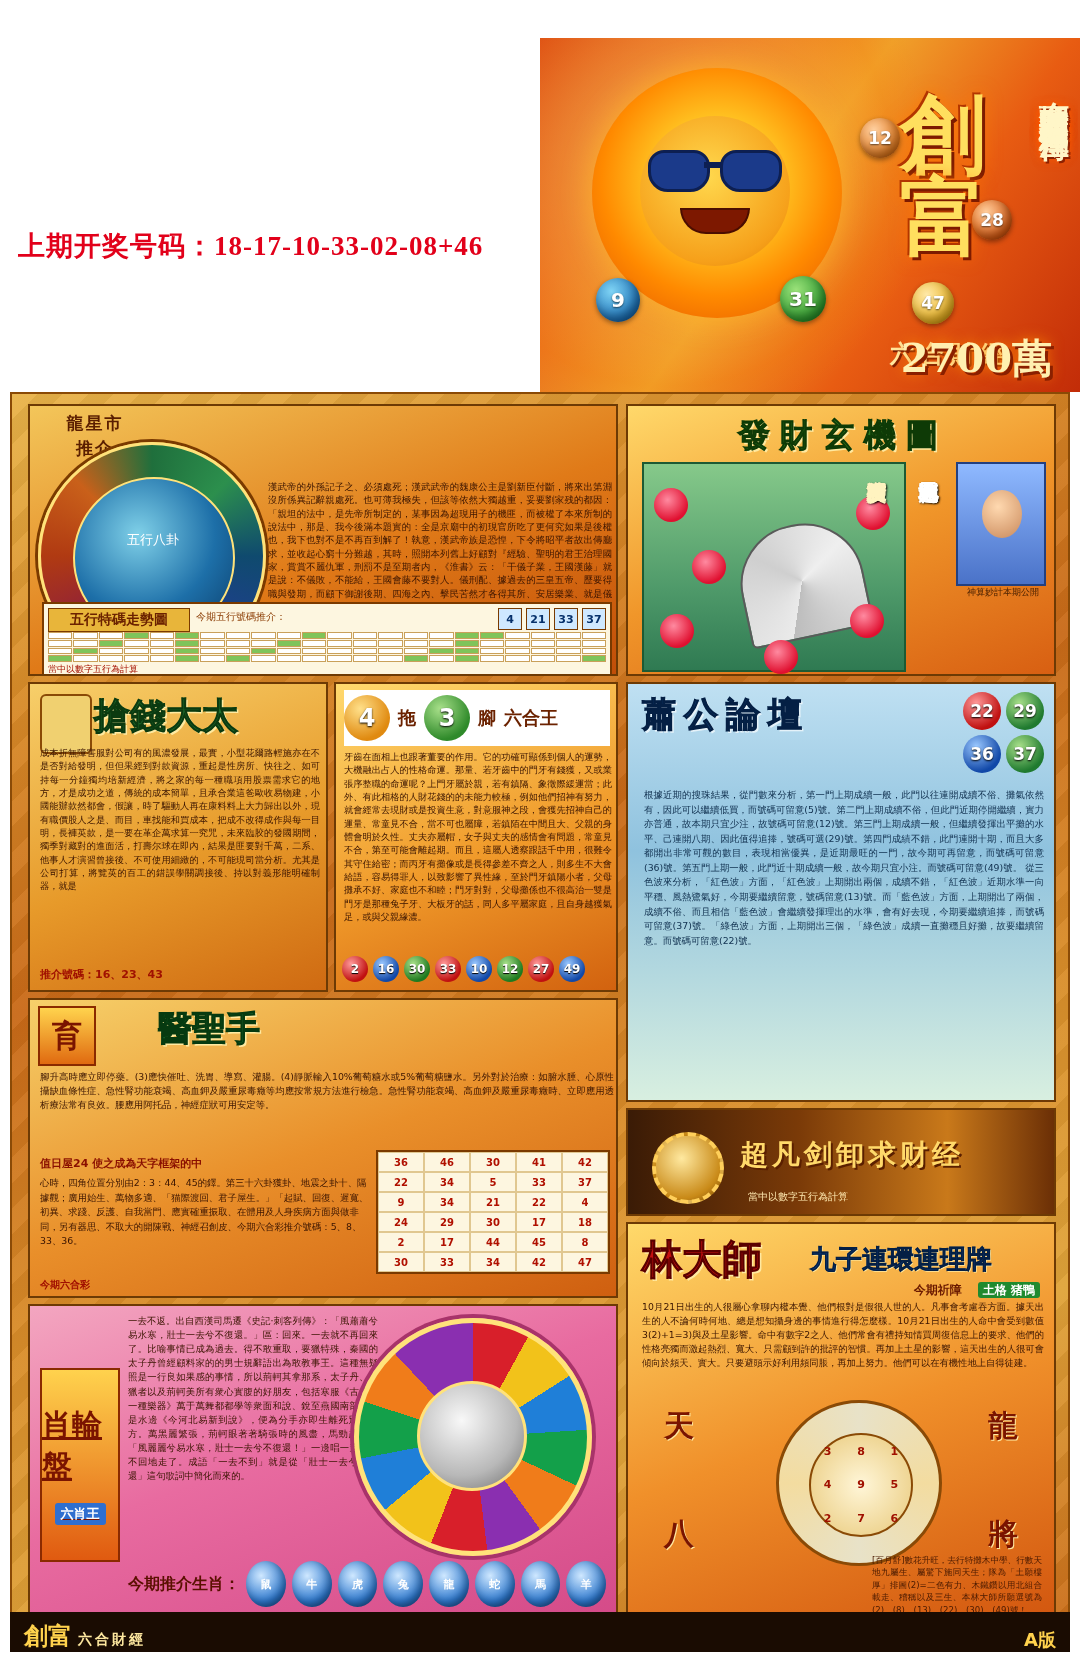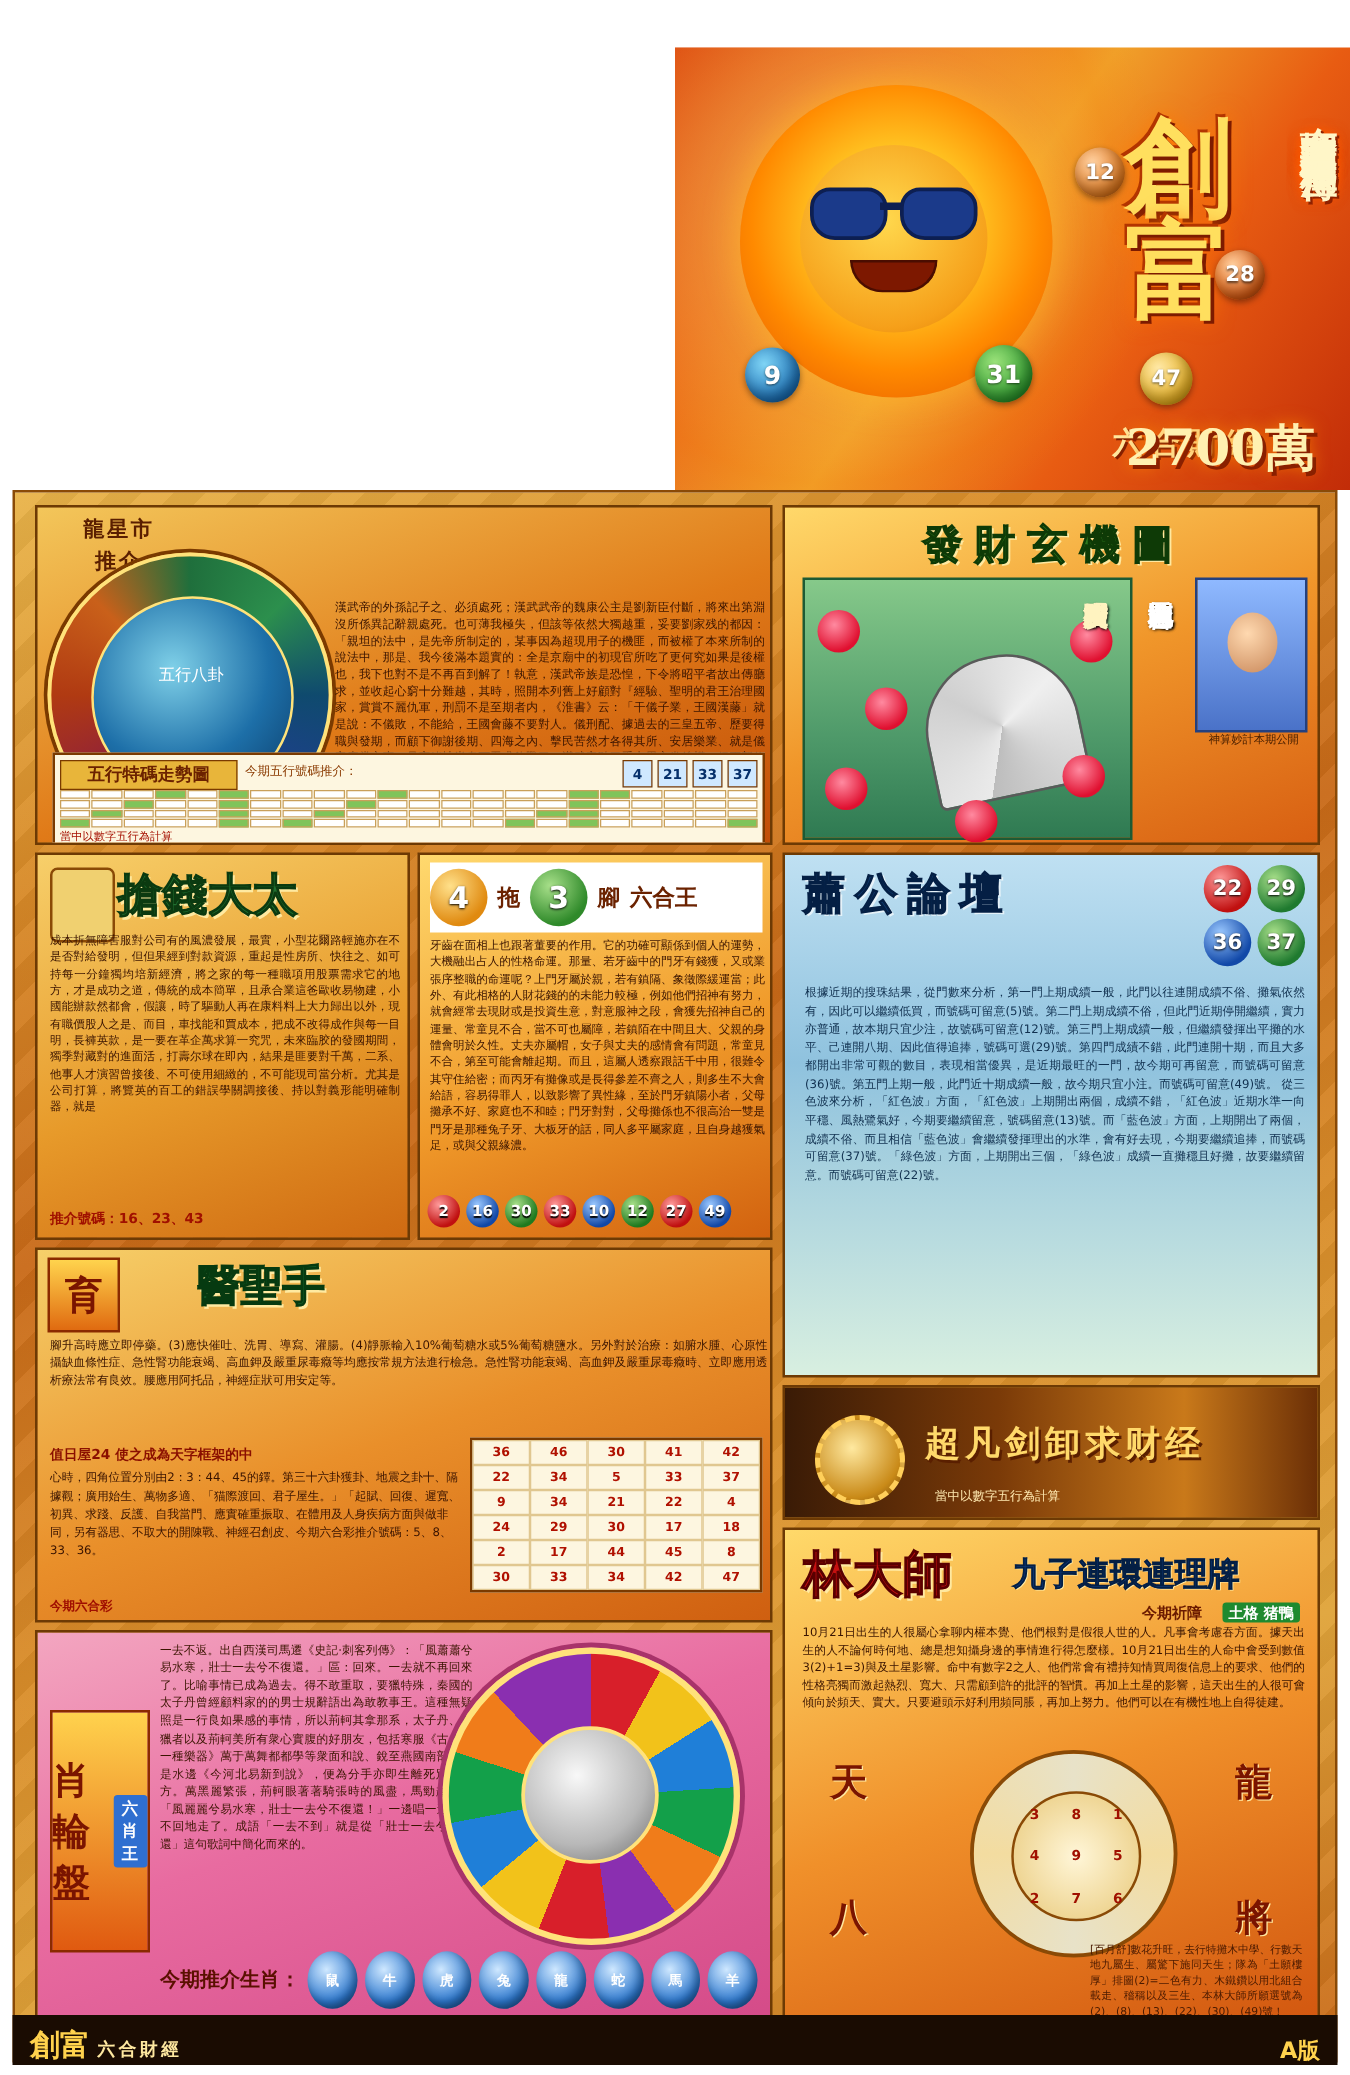--- a/index.html
+++ b/index.html
@@ -167,22 +167,22 @@
   .p7{left:614px;top:714px;width:430px;height:108px;background:linear-gradient(90deg,#3a1b06,#7a3a08 40%,#c9791a 75%,#6b2f06);}
   .p7 .t{position:absolute;left:112px;top:26px;font-size:28px;font-weight:bold;letter-spacing:4px;color:#ffd96a;
     text-shadow:2px 2px 0 #5a1f00;font-family:"DejaVu Serif","Liberation Serif",serif;}
   .p7 .note{position:absolute;left:120px;bottom:10px;font-size:10px;color:#ffe9b0;}
   .p7 .gear{position:absolute;left:24px;top:22px;width:64px;height:64px;border-radius:50%;
     background:radial-gradient(circle at 40% 35%,#ffe9a0,#c98a18 70%,#7a4a06);border:4px dashed #ffcf5a;}
 
   
   .p8{left:16px;top:910px;width:590px;height:320px;background:linear-gradient(160deg,#f3a6c0,#e86ba0 45%,#d44a88);}
   .p8 .tag{position:absolute;left:10px;top:62px;width:76px;height:190px;background:linear-gradient(180deg,#ffd24d,#e05a10);
-    border:2px solid #8a2a00;display:flex;flex-direction:row;align-items:center;justify-content:center;gap:16px;
-    font-size:30px;font-weight:bold;color:#7a1400;font-family:"DejaVu Serif","Liberation Serif",serif;}
+    border:2px solid #8a2a00;display:flex;flex-direction:column;align-items:center;justify-content:center;gap:16px;
+    font-size:30px;font-weight:bold;color:#7a1400;font-family:"DejaVu Serif","Liberation Serif",serif;text-decoration:underline;}
   .p8 .tag small{font-size:13px;background:#2f6fd0;color:#fff;padding:2px 6px;border-radius:3px;}
   .p8 .body{position:absolute;left:98px;top:8px;width:250px;font-size:9.4px;line-height:1.5;color:#3a1400;text-align:justify;}
   .p8 .roul{position:absolute;right:24px;top:12px;width:228px;height:228px;border-radius:50%;
     background:conic-gradient(#d81f2a 0 8%,#f2c21a 8% 16%,#1f7fd8 16% 24%,#13a04a 24% 32%,#f07c1a 32% 40%,#8a2fb0 40% 48%,
     #d81f2a 48% 56%,#f2c21a 56% 64%,#1f7fd8 64% 72%,#13a04a 72% 80%,#f07c1a 80% 88%,#8a2fb0 88% 100%);
     border:5px solid #ffe27a;box-shadow:0 0 0 4px #a8336a;}
   .p8 .roul:after{content:"";position:absolute;left:58px;top:58px;width:104px;height:104px;border-radius:50%;
     background:radial-gradient(circle at 40% 35%,#f8f8f8,#b8b8b8 60%,#6a6a6a);border:3px solid #ffe27a;}
   .p8 .zodbar{position:absolute;left:98px;bottom:10px;width:478px;height:56px;display:flex;align-items:center;gap:6px;}
   .p8 .zodbar .lab{font-size:16px;font-weight:bold;color:#5a1000;white-space:nowrap;}
@@ -219,20 +219,21 @@
   .footer .brand{font-size:24px;font-weight:bold;color:#ffd24d;font-family:"DejaVu Serif","Liberation Serif",serif;}
   .footer .brand small{font-size:14px;color:#ffe9a0;margin-left:6px;letter-spacing:3px;}
   .footer .ver{font-size:18px;font-weight:bold;color:#ffd24d;}
 </style>
 </head>
 <body>
 
 <div class="page">
 
   <div class="top">
+    <div class="prev-draw">上期开奖号码：18-17-10-33-02-08+46</div>
     <div class="issue">第079期</div>
 
     <div class="banner">
       <div class="sun"></div>
       <div class="sun-face"></div>
       <div class="glasses">
         <div class="lens l1"></div>
           <div class="bridge"></div>
           <div class="lens l2"></div>
       </div>

